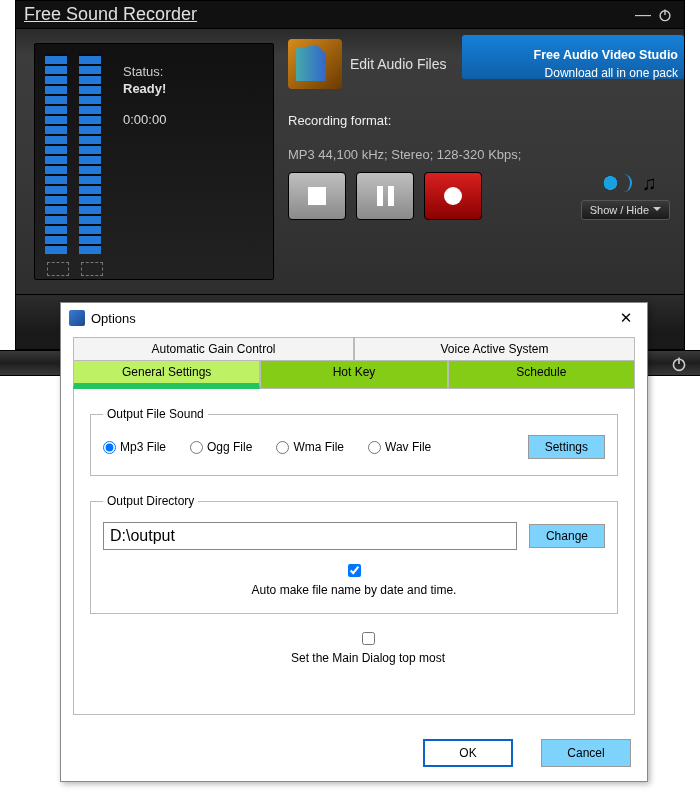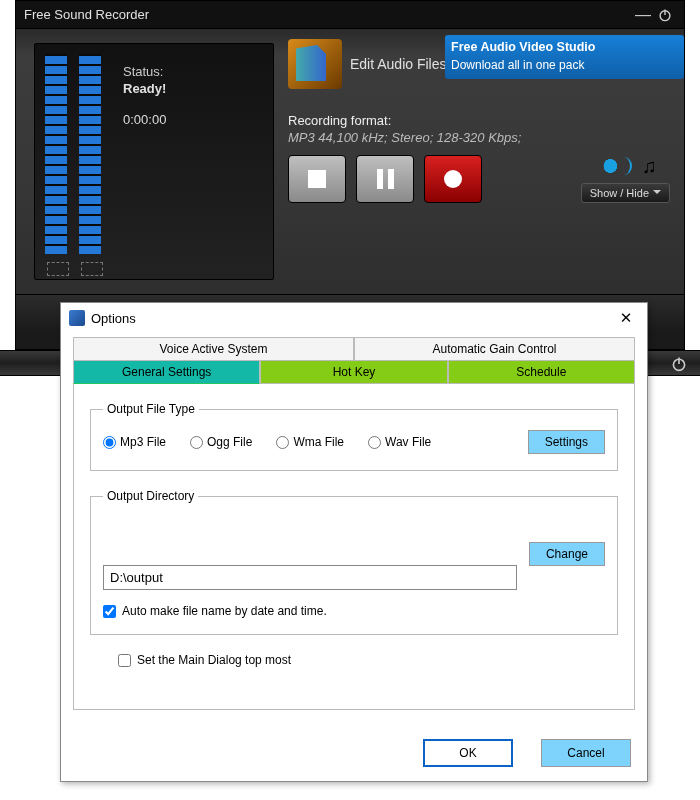--- a/index.html
+++ b/index.html
@@ -1,43 +1,43 @@
 <!DOCTYPE html>
 <html><head>
 <meta charset="utf-8">
 <style>
 * { box-sizing: border-box; margin: 0; padding: 0; font-family: Tahoma, Arial, sans-serif; }
 body { background: #fff; width: 700px; height: 800px; overflow: hidden; position: relative; }
 
 .main-window { width: 670px; height: 350px; margin: 0 auto; background: #1a1a1a; border: 1px solid #000; position: relative; }
 .titlebar { height: 28px; background: #111; display: flex; align-items: center; padding: 0 8px; color: #e0e0e0; border-bottom: 1px solid #000; }
-.titlebar .title { flex: 1; font-size: 13px; }
+.titlebar .title { flex: 1; font-size: 18px; text-decoration: underline; }
 .tb-btn { width: 22px; height: 22px; display: flex; align-items: center; justify-content: center; color: #ccc; cursor: pointer; }
 
 .main-body { display: flex; height: 265px; background: linear-gradient(180deg,#2a2a2a 0%,#3c3c3c 10%,#383838 50%,#2e2e2e 100%); }
 .vu-panel { width: 240px; margin: 14px 0 14px 18px; background: linear-gradient(180deg,#111,#222); border: 1px solid #000; border-radius: 2px; padding: 10px; display: flex; color: #e0e0e0; }
 .vu-bars { display: flex; gap: 12px; height: 200px; }
 .vu-bar { width: 22px; background: repeating-linear-gradient(0deg,#2478d8 0,#2478d8 8px,#0a0a0a 8px,#0a0a0a 10px); }
 .vu-info { margin-left: 20px; font-size: 13px; }
 .vu-info .status-label { margin-top: 10px; color: #ccc; }
 .vu-info .status-value { font-weight: bold; margin-top: 2px; }
 .vu-info .time { margin-top: 16px; color: #ddd; }
 .vu-dots { display:flex; gap:12px; margin-top:8px; margin-left:2px;}
 .dotbox{width:22px;height:14px;border:1px dashed #777;}
 
 .right-panel { flex: 1; padding: 10px 14px 0 14px; color: #e0e0e0; position: relative; }
 .edit-row { display: flex; align-items: center; gap: 8px; }
 .edit-icon { width: 54px; height: 50px; background: linear-gradient(135deg,#d98b1a,#6b3a00); border-radius: 4px; position:relative; }
 .edit-icon::after{content:"";position:absolute;left:8px;top:6px;width:30px;height:36px;background:linear-gradient(90deg,#4aa,#36c);clip-path:polygon(0 10%,70% 0,100% 25%,100% 100%,0 100%);}
 .edit-label { font-size: 14px; }
-.promo { position: absolute; right: 0; top: 6px; width: 239px; height: 44px; background: linear-gradient(180deg,#1680d8,#0f5fa8); border-radius: 3px; color: #fff; font-size: 12px; padding: 4px 6px; line-height: 1.4; }
+.promo { position: absolute; right: 0; top: 6px; width: 222px; height: 44px; background: linear-gradient(180deg,#1680d8,#0f5fa8); border-radius: 3px; color: #fff; font-size: 12px; padding: 12px 6px; line-height: 1.4; text-align: right; }
 .promo b{font-size:12.5px;}
 .rec-format { margin-top: 24px; font-size: 13px; }
 .rec-format .label { font-weight: normal; color: #eee; }
-.rec-format .val { color: #bbb; margin-top: 2px; font-style: italic; }
+.rec-format .val { color: #bbb; margin-top: 19px; }
 .controls { display: flex; gap: 10px; margin-top: 10px; align-items: flex-start; }
 .ctl-btn { width: 58px; height: 48px; border-radius: 4px; display: flex; align-items: center; justify-content: center; border: 1px solid #000; cursor: pointer; }
 .ctl-gray { background: linear-gradient(180deg,#bfbfbf,#8a8a8a); }
 .ctl-red { background: linear-gradient(180deg,#d92020,#8b0000); }
 .shape-stop { width: 18px; height: 18px; background:#fff; }
 .shape-pause { display:flex; gap:5px; }
 .shape-pause span{width:6px;height:20px;background:#fff;}
 .shape-rec { width: 18px; height: 18px; border-radius: 50%; background:#fff; }
 .side-icons { margin-left: auto; display: flex; flex-direction: column; align-items: flex-end; gap: 4px; }
 .si-row{display:flex;gap:12px;}
@@ -69,32 +69,32 @@
 .dlg-title { height: 30px; display: flex; align-items: center; padding: 0 8px; gap: 6px; }
 .dlg-title .icon { width:16px;height:16px;background:linear-gradient(135deg,#3b7bd0,#1a4a90);border-radius:2px;}
 .dlg-title .txt { flex:1; font-size: 13px; }
 .dlg-title .close { width:26px;height:26px;display:flex;align-items:center;justify-content:center;font-size:15px;cursor:pointer;}
 .dlg-body { padding: 4px 12px 0 12px; }
 
 .tabs-top { display:flex; }
 .tabs-top .tab { flex:1; text-align:center; padding:4px 0; border:1px solid #bbb; border-bottom:none; background:#f4f4f4; cursor:pointer;}
 .tabs-row2 { display:flex; }
 .tabs-row2 .tab { flex:1; text-align:center; padding:4px 0; border:1px solid #bbb; background:#84cc16; cursor:pointer; }
-.tabs-row2 .tab.active { background:#14b8a6; border-bottom:1px solid #22c55e; position:relative; z-index:2; font-weight:normal;}
+.tabs-row2 .tab.active { background:#bef264; border-bottom:6px solid #22c55e; position:relative; z-index:2; font-weight:normal;}
 .tab-content { border:1px solid #bbb; border-top:none; padding: 18px 16px 24px 16px; height: 326px; }
 
 fieldset { border:1px solid #bbb; padding: 14px 12px 16px 12px; margin-bottom: 18px; }
 legend { padding: 0 4px; }
 .radio-row { display:flex; align-items:center; gap:24px; }
 .radio-row label { display:flex; align-items:center; gap:4px; cursor:pointer;}
 .radio-row input{cursor:pointer;}
 .btn { border:1px solid #999; background:#7dd3fc; padding: 4px 16px; cursor:pointer; font-size:12px;}
 .output-row { display:flex; gap:12px; align-items:center; }
-.output-row input[type=text] { flex:1; border:1px solid #888; padding:4px 6px; font-size:13px;margin-top:48px;}
-.chk { display:flex; align-items:center; gap:6px; margin-top:14px; cursor:pointer;}
+.output-row input[type=text] { flex:1; border:1px solid #888; padding:4px 6px; font-size:16px;}
+.chk { display:flex; align-items:center; gap:6px; margin-top:14px; cursor:pointer;flex-direction:column;}
 .chk input{cursor:pointer;}
 .chk.topmost { margin: 8px 0 0 28px; }
 
 .dlg-buttons { position:absolute; right:16px; bottom:14px; display:flex; gap:28px; }
 .dlg-buttons .btn { width:90px; padding:5px 0; text-align:center;}
 .dlg-buttons .btn.primary { border:2px solid #0a64c8; background:#fff;}
 </style>
 </head>
 <body>
 
@@ -198,32 +198,32 @@
 </div>
 
 <div class="dialog">
   <div class="dlg-title">
     <div class="icon"></div>
     <span class="txt">Options</span>
     <div class="close">✕</div>
   </div>
   <div class="dlg-body">
     <div class="tabs-top">
+      <div class="tab">Automatic Gain Control</div>
       <div class="tab">Voice Active System</div>
-      <div class="tab">Automatic Gain Control</div>
     </div>
     <div class="tabs-row2">
       <div class="tab active">General Settings</div>
       <div class="tab">Hot Key</div>
       <div class="tab">Schedule</div>
     </div>
     <div class="tab-content">
 
       <fieldset>
-        <legend>Output File Type</legend>
+        <legend>Output File Sound</legend>
         <div class="radio-row">
           <label>
               <input type="radio" name="ft" checked="" style="">
               <span>Mp3 File</span>
             </label>
           <label>
               <input type="radio" name="ft" style="">
               <span>Ogg File</span>
             </label>
           <label>

